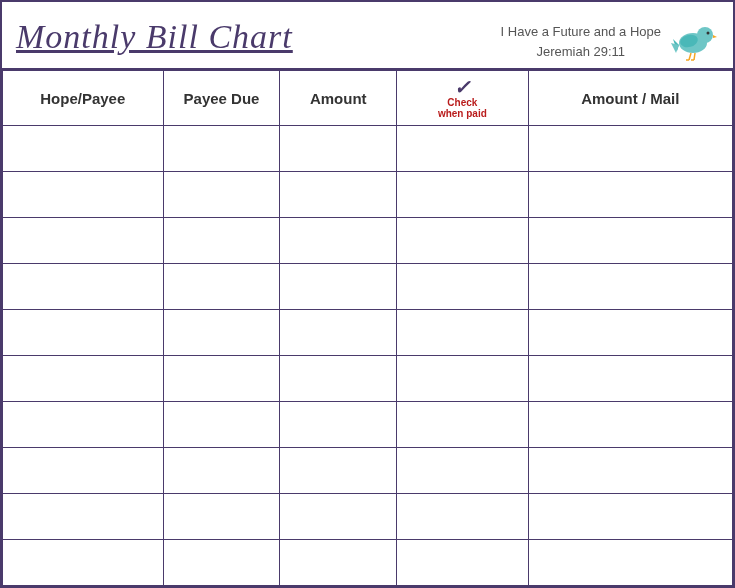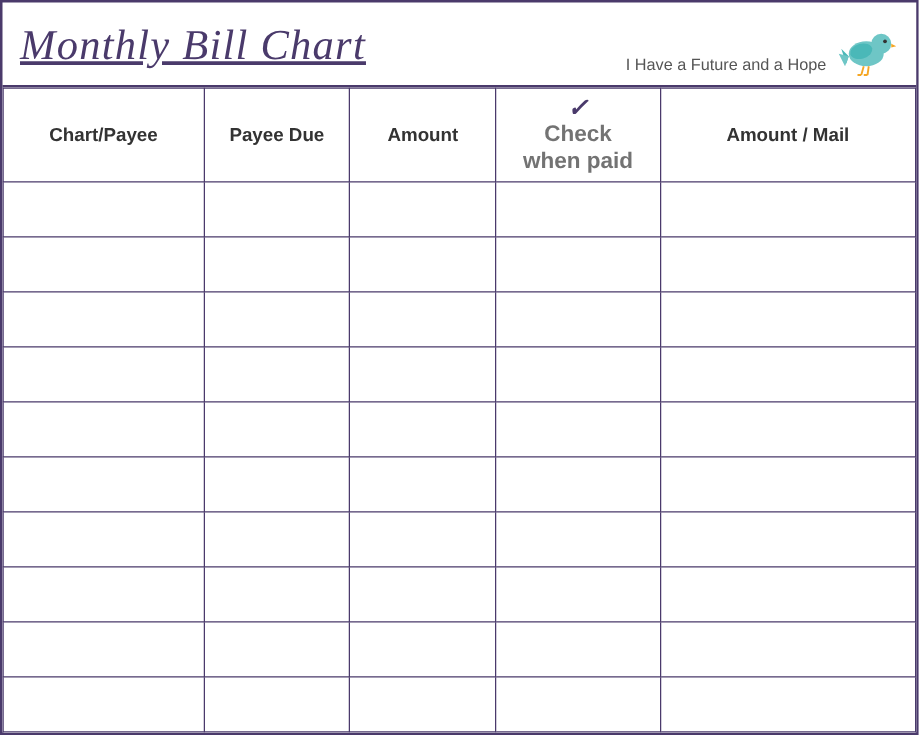--- a/index.html
+++ b/index.html
@@ -112,22 +112,22 @@
 
     .check-mark {
       font-size: 20px;
       color: #4a3a6b;
       font-style: italic;
       font-weight: bold;
       line-height: 1;
     }
 
     .check-text {
-      font-size: 18px;
-      color: #737373;
+      font-size: 10px;
+      color: #b91c1c;
     }
 
     
     .footer {
       border-top: 1.5px solid #4a3a6b;
       padding: 4px 8px;
       text-align: center;
       font-size: 11px;
       color: #555;
       background: #fff;
@@ -136,20 +136,21 @@
 </head>
 <body>
 
 <div class="page-wrapper">
 
   <div class="header">
     <div class="title">Monthly Bill Chart</div>
     <div class="header-right">
       <div class="header-text">
         <div>I Have a Future and a Hope</div>
+        <div>Jeremiah 29:11</div>
       </div>
 
       <svg class="bird-icon" viewBox="0 0 52 48" xmlns="http://www.w3.org/2000/svg">
 
         <ellipse cx="26" cy="30" rx="14" ry="10" fill="#6ec6c6"></ellipse>
 
         <circle cx="38" cy="22" r="8" fill="#6ec6c6"></circle>
 
         <circle cx="41" cy="20" r="1.5" fill="#333"></circle>
 
@@ -173,21 +174,21 @@
       <colgroup>
         <col class="col-billpayee">
         <col class="col-datedue">
         <col class="col-amount">
         <col class="col-check">
         <col class="col-onlinemail">
       </colgroup>
       <thead>
         <tr>
           <th>
-            <span>Chart/Payee</span>
+            <span>Hope/Payee</span>
           </th>
           <th>
             <span>Payee Due</span>
           </th>
           <th>
             <span>Amount</span>
           </th>
           <th>
             <div class="check-header">
               <span class="check-mark">✓</span>

